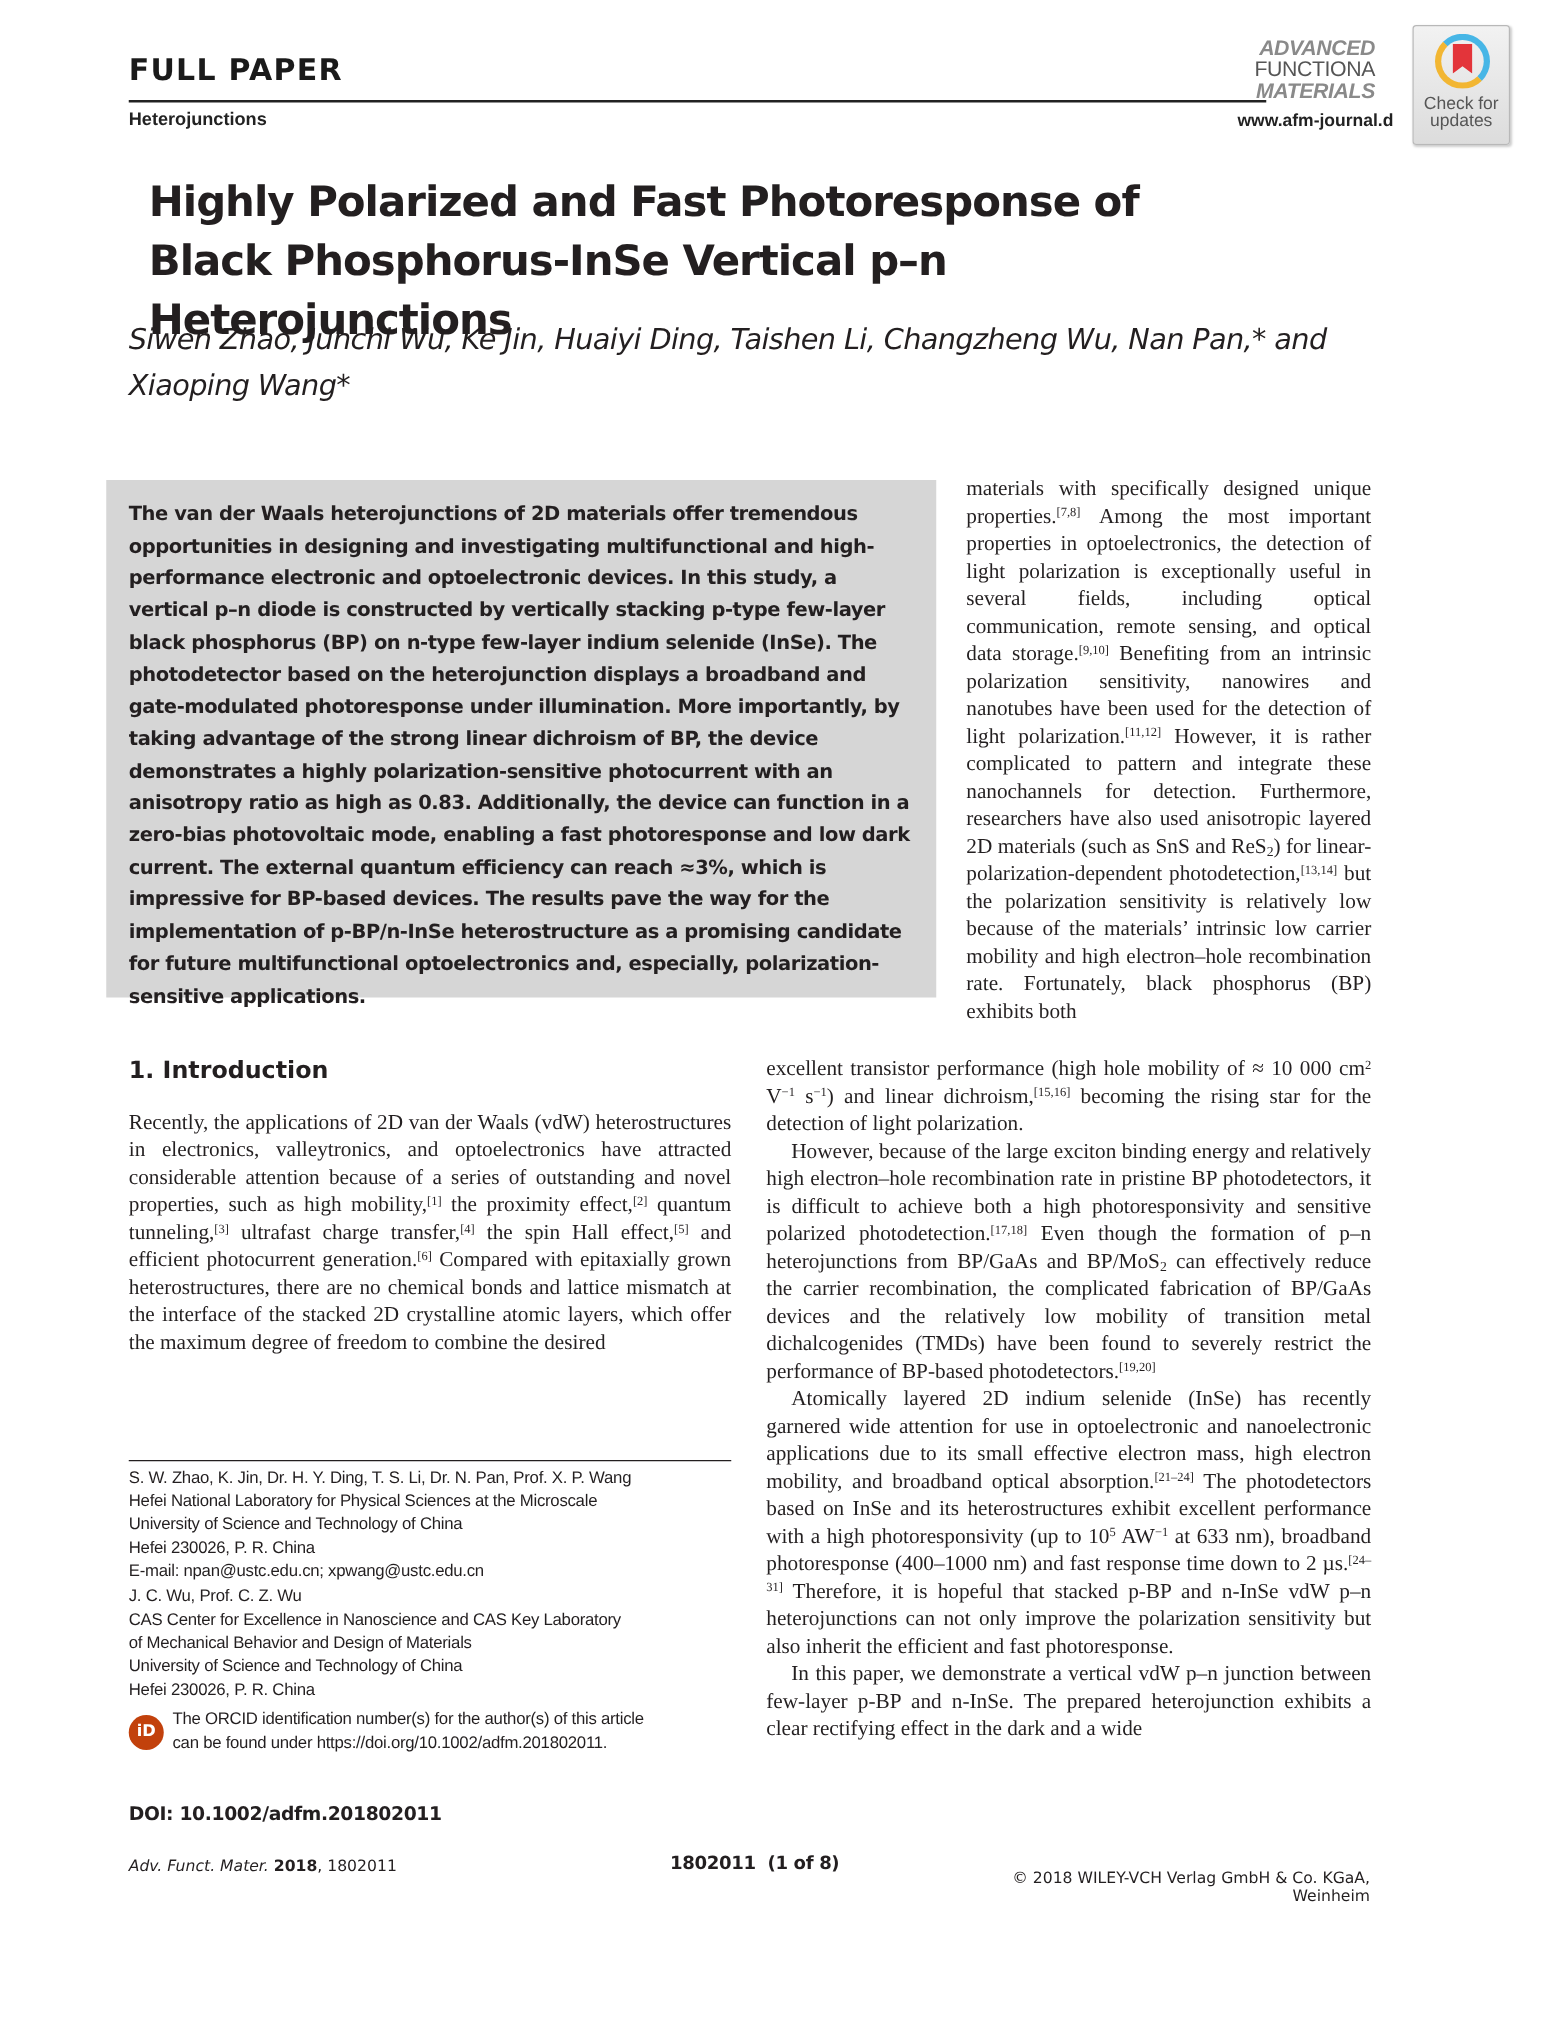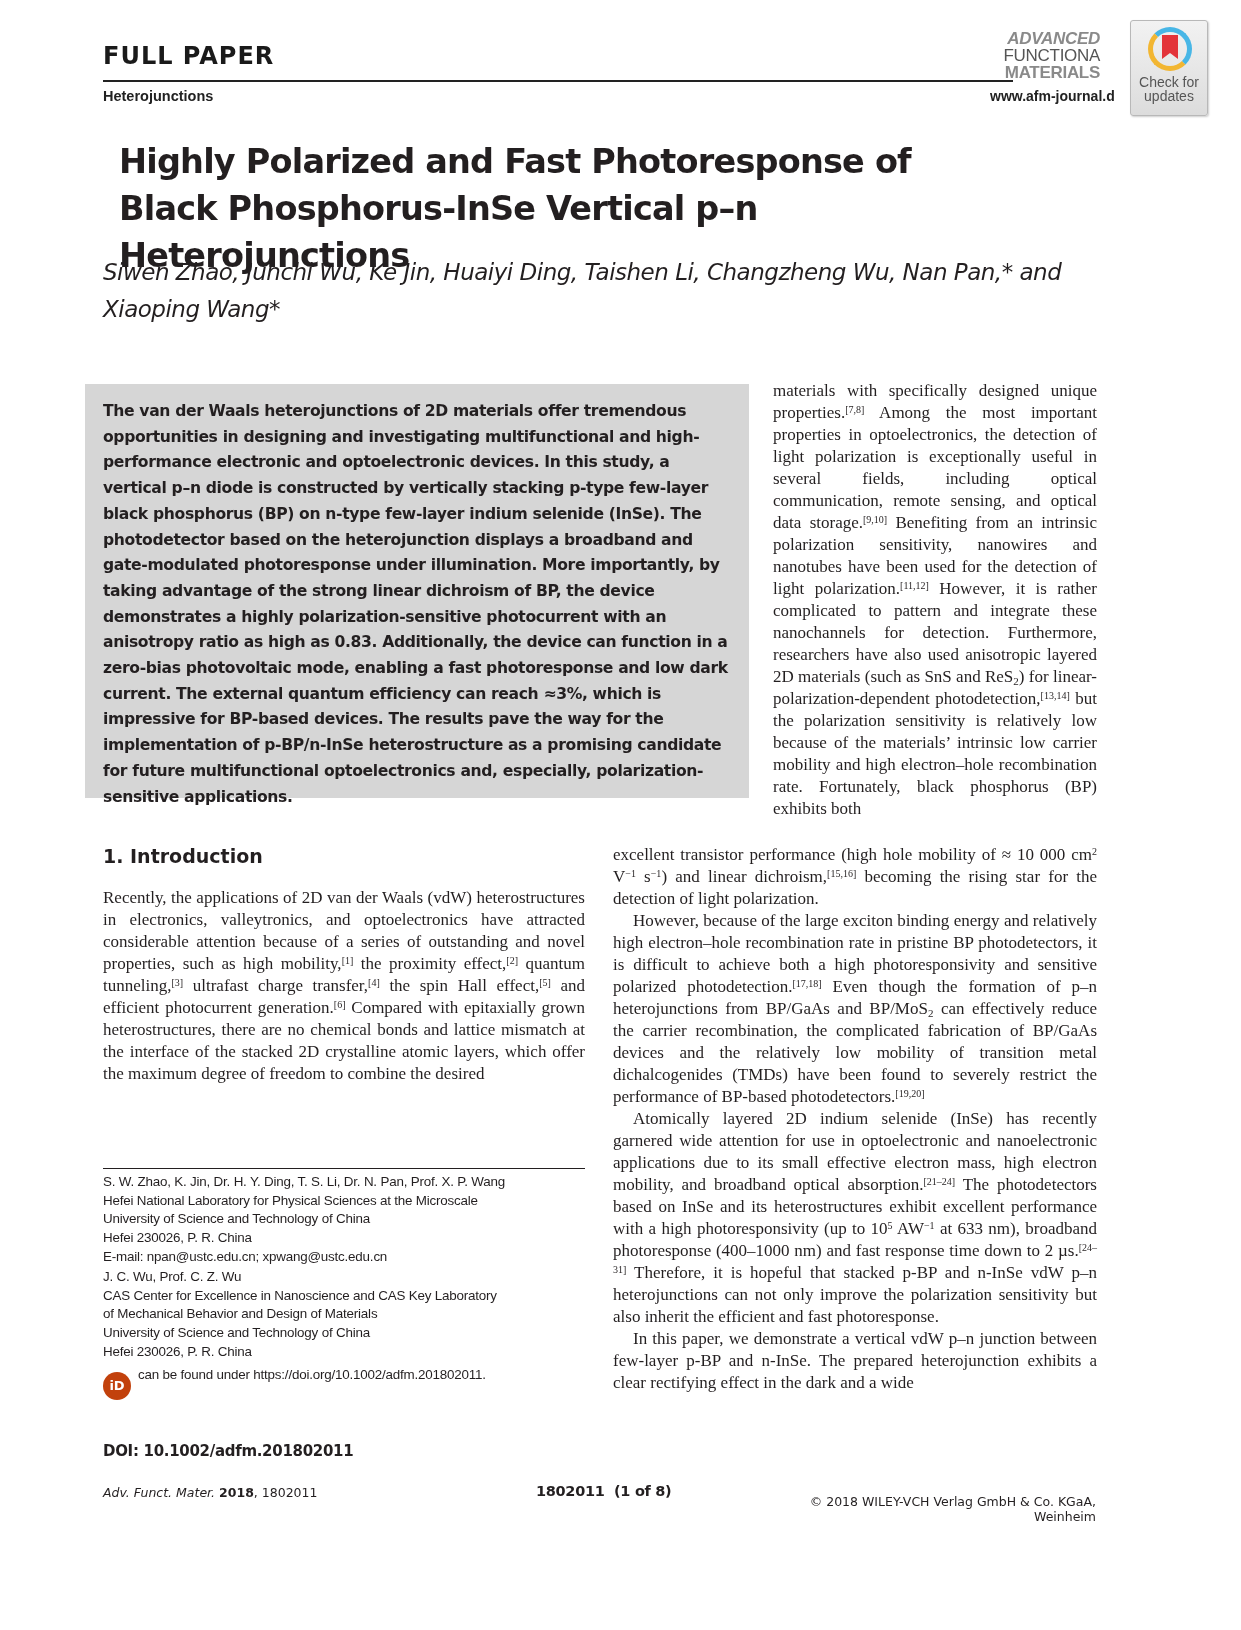--- a/index.html
+++ b/index.html
@@ -6,21 +6,21 @@
   body { width:1241px; height:1630px; position:relative; overflow:hidden; color:#231f20; }
   .abs { position:absolute; }
 
   
   #full-paper { left:103px; top:42px; font-family:"DejaVu Sans", sans-serif; font-weight:900; font-size:24px; letter-spacing:1px; color:#1a1a1a; }
   #header-rule { left:103px; top:80px; width:910px; height:1.5px; background:#222; }
   #section-label { left:103px; top:88px; font-family:"Liberation Sans", sans-serif; font-weight:bold; font-size:14.5px; color:#222; }
   #journal-logo { left:1000px; top:30px; width:100px; text-align:right; font-family:"Liberation Sans", sans-serif; line-height:17px; }
   #journal-logo .l1 { font-weight:bold; font-style:italic; font-size:17px; color:#8a8a8a; letter-spacing:-0.3px; }
   #journal-logo .l2 { font-size:17px; color:#555; letter-spacing:-0.3px; }
-  #journal-logo .l3 { font-weight:bold; font-size:17px; color:#8a8a8a; letter-spacing:-0.3px; }
+  #journal-logo .l3 { font-weight:bold; font-style:italic; font-size:17px; color:#8a8a8a; letter-spacing:-0.3px; }
   #journal-url { left:990px; top:88px; font-family:"Liberation Sans", sans-serif; font-weight:bold; font-size:14px; color:#222; }
   #check-updates { left:1130px; top:20px; width:76px; height:94px; background:linear-gradient(#f2f2f2,#dcdcdc); border:1px solid #b8b8b8; border-radius:3px; box-shadow:1px 1px 2px rgba(0,0,0,0.2); }
   #check-updates .ring { position:absolute; left:17px; top:6px; width:34px; height:34px; border-radius:50%; border:5px solid #f2b632; border-top-color:#47b6e6; border-right-color:#47b6e6; }
   #check-updates .ribbon { position:absolute; left:31px; top:14px; width:16px; height:24px; background:#e3343a; clip-path:polygon(0 0,100% 0,100% 100%,50% 75%,0 100%); }
   #check-updates .txt { position:absolute; left:0; top:54px; width:76px; text-align:center; font-family:"Liberation Sans", sans-serif; font-size:14px; line-height:14px; color:#555; }
 
   
   #title { left:103px; top:138px; width:900px; font-family:"DejaVu Sans", sans-serif; font-weight:bold; font-size:33.5px; line-height:47px; color:#231f20; letter-spacing:-0.8px;margin-left:16px; }
   #authors { left:103px; top:254px; width:960px; font-family:"DejaVu Sans", sans-serif; font-style:italic; font-size:23px; line-height:37px; color:#231f20; letter-spacing:-0.5px; }
 
@@ -110,19 +110,20 @@
 </div>
 <div id="aff2" class="abs aff">
   <div>J. C. Wu, Prof. C. Z. Wu</div>
   <div>CAS Center for Excellence in Nanoscience and CAS Key Laboratory</div>
   <div>of Mechanical Behavior and Design of Materials</div>
   <div>University of Science and Technology of China</div>
   <div>Hefei 230026, P. R. China</div>
 </div>
 <div id="orcid-icon" class="abs">iD</div>
 <div id="orcid-text" class="abs aff">
+  <div>The ORCID identification number(s) for the author(s) of this article</div>
   <div>can be found under https://doi.org/10.1002/adfm.201802011.</div>
 </div>
 <div id="doi" class="abs">DOI: 10.1002/adfm.201802011</div>
 
 <div id="footer-left" class="abs"><i>Adv. Funct. Mater.</i> <b>2018</b><span>, 1802011</span></div>
 <div id="footer-center" class="abs" style="white-space:pre;">1802011  (1 of 8)</div>
 <div id="footer-right" class="abs">© 2018 WILEY-VCH Verlag GmbH &amp; Co. KGaA, Weinheim</div>
 
 </body></html>

